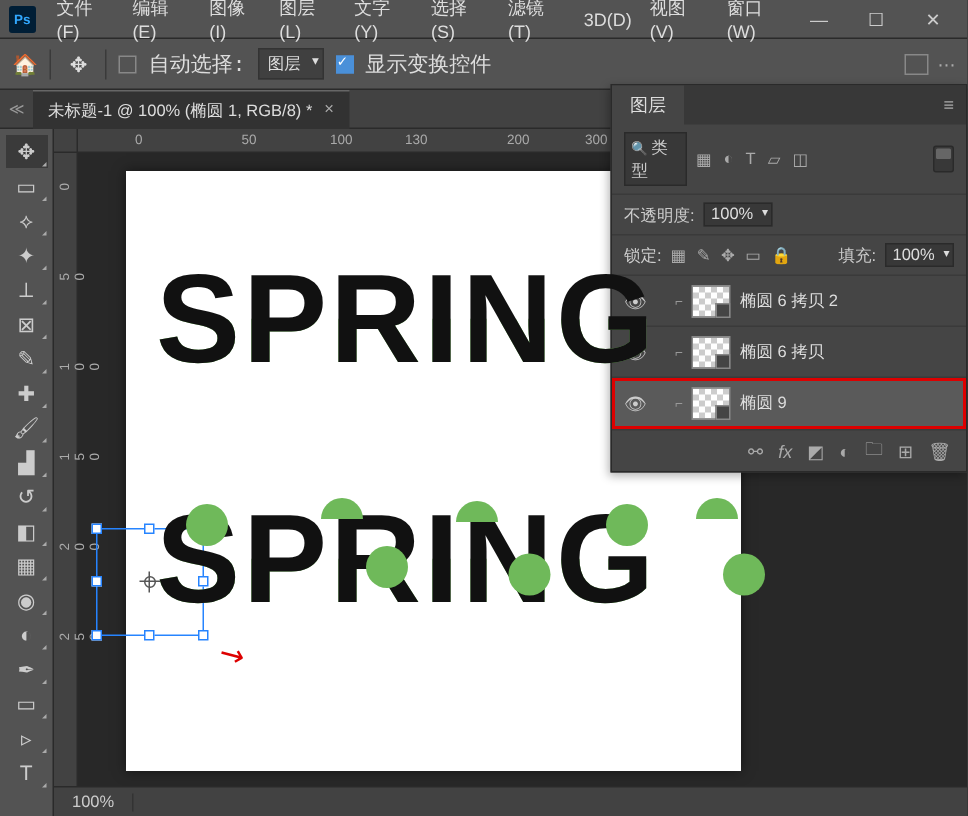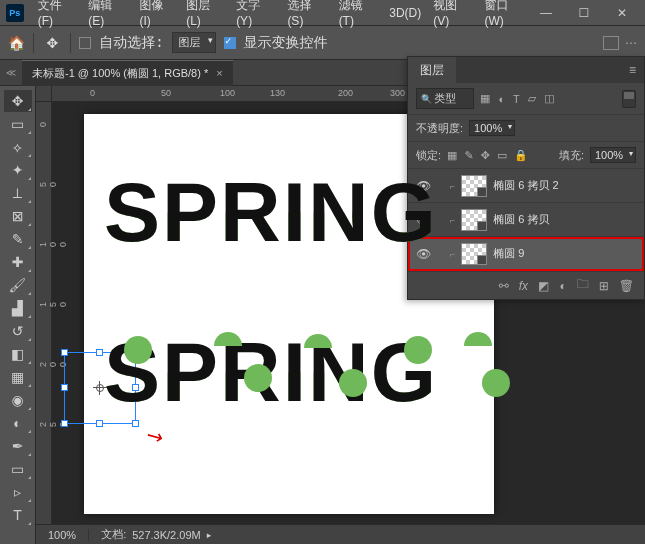--- a/index.html
+++ b/index.html
@@ -69,21 +69,21 @@
 .statusbar { position: absolute; bottom: 0; left: 0; right: 0; height: 20px; background: #424242; display: flex; align-items: center; color: #ccc; font-size: 11px; border-top: 1px solid #2a2a2a; }
 .statusbar .zoom { padding: 0 12px; border-right: 1px solid #333; }
 .statusbar .docinfo { padding: 0 12px; display: flex; align-items: center; gap: 6px; }
 .statusbar .chev { font-size: 9px; }
 
 .layers-panel { position: absolute; top: 56px; right: 0; width: 238px; background: #454545; border: 1px solid #2a2a2a; box-shadow: -2px 2px 6px rgba(0,0,0,0.3); }
 .panel-head { height: 26px; background: #383838; display: flex; align-items: center; }
 .panel-tab { background: #454545; color: #ddd; font-size: 12px; padding: 5px 12px; }
 .panel-menu { margin-left: auto; color: #aaa; padding: 0 8px; font-size: 12px; }
 .panel-row { display: flex; align-items: center; padding: 5px 8px; gap: 6px; border-bottom: 1px solid #3a3a3a; }
-.filter-input { background: #383838; border: 1px solid #2a2a2a; color: #ccc; font-size: 11px; padding: 2px 4px; width: 58px; position: relative; }
+.filter-input { background: #383838; border: 1px solid #2a2a2a; color: #ccc; font-size: 11px; padding: 2px 4px; width: 42px; position: relative; }
 .filter-input::before { content: "🔍"; font-size: 9px; margin-right: 2px; }
 .filter-icons { display: flex; gap: 8px; color: #aaa; font-size: 11px; align-items: center; }
 .toggle-switch { width: 14px; height: 18px; background: #383838; border: 1px solid #2a2a2a; border-radius: 2px; position: relative; margin-left: auto; }
 .toggle-switch::after { content: ""; position: absolute; top: 1px; left: 1px; right: 1px; height: 7px; background: #666; border-radius: 1px; }
 .blend-select { background: #383838; border: 1px solid #2a2a2a; color: #ddd; font-size: 11px; padding: 2px 6px; width: 92px; position: relative; }
 .blend-select::after { content: "▾"; position: absolute; right: 4px; font-size: 9px; }
 .opacity-label { color: #ccc; font-size: 11px; }
 .opacity-val { background: #383838; border: 1px solid #2a2a2a; color: #ddd; font-size: 11px; padding: 1px 4px; width: 46px; position: relative; }
 .opacity-val::after { content: "▾"; position: absolute; right: 2px; font-size: 8px; }
 .lock-icons { display: flex; gap: 7px; color: #aaa; font-size: 11px; align-items: center; }
@@ -223,25 +223,20 @@
       <div class="handle bm"></div>
       <div class="handle br"></div>
       <div class="center-mark">
           <span class="ring"></span>
         </div>
     </div>
     <div class="arrow-annot" style="top:338px; left:110px;">↘</div>
 
     <div class="statusbar">
       <div class="zoom">100%</div>
-      <div class="docinfo">
-        <span>文档:</span>
-        <span>527.3K/2.09M</span>
-        <span class="chev">▸</span>
-      </div>
     </div>
   </div>
 </div>
 
 <div class="layers-panel">
   <div class="panel-head">
     <div class="panel-tab">图层</div>
     <div class="panel-menu">≡</div>
   </div>
   <div class="panel-row">

